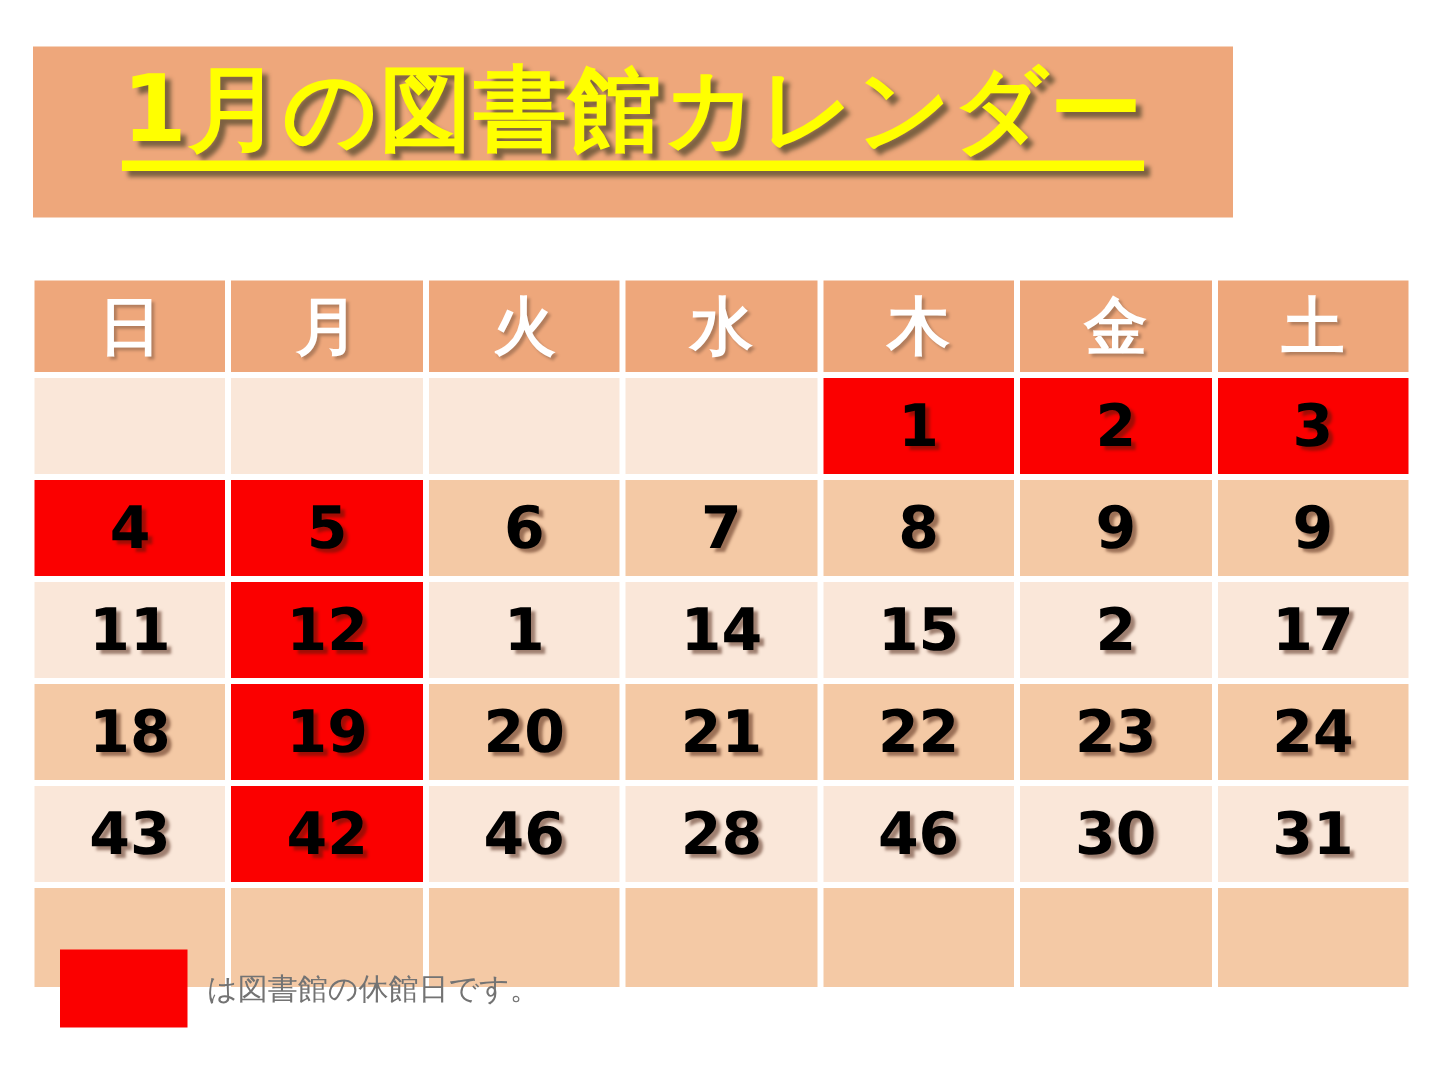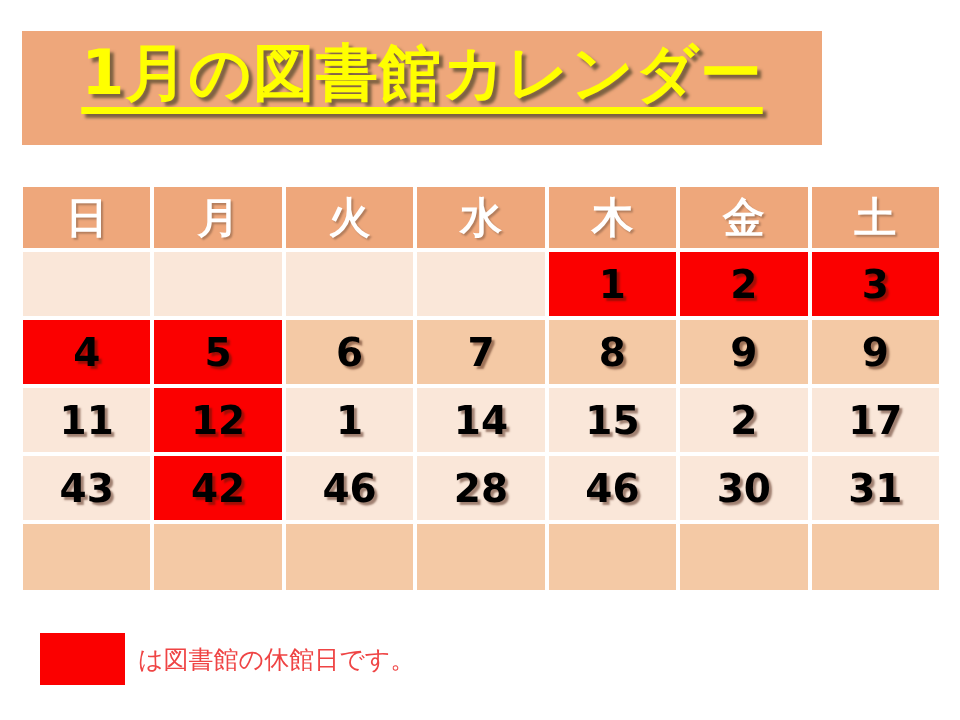--- a/index.html
+++ b/index.html
@@ -77,23 +77,23 @@
     align-items: center;
     gap: 13px;
   }
   .swatch {
     display: inline-block;
     width: 85px;
     height: 52px;
     background: var(--closed-bg, #FB0000);
   }
   .legend-text {
-    font-size: 25px;
+    font-size: 20px;
     font-weight: normal;
-    color: #ef4444;
+    color: #737373;
     text-shadow: none;
     white-space: nowrap;
   }
 </style>
 </head>
 <body>
 
 <div class="page">
 
   <div class="banner">
@@ -133,20 +133,29 @@
         </tr>
         <tr class="band-light">
           <td>11</td>
           <td class="closed">12</td>
           <td>1</td>
           <td>14</td>
           <td>15</td>
           <td>2</td>
           <td>17</td>
         </tr>
+        <tr class="band-dark">
+          <td>18</td>
+          <td class="closed">19</td>
+          <td>20</td>
+          <td>21</td>
+          <td>22</td>
+          <td>23</td>
+          <td>24</td>
+        </tr>
         <tr class="band-light">
           <td>43</td>
           <td class="closed">42</td>
           <td>46</td>
           <td>28</td>
           <td>46</td>
           <td>30</td>
           <td>31</td>
         </tr>
         <tr class="band-dark legend-band">

